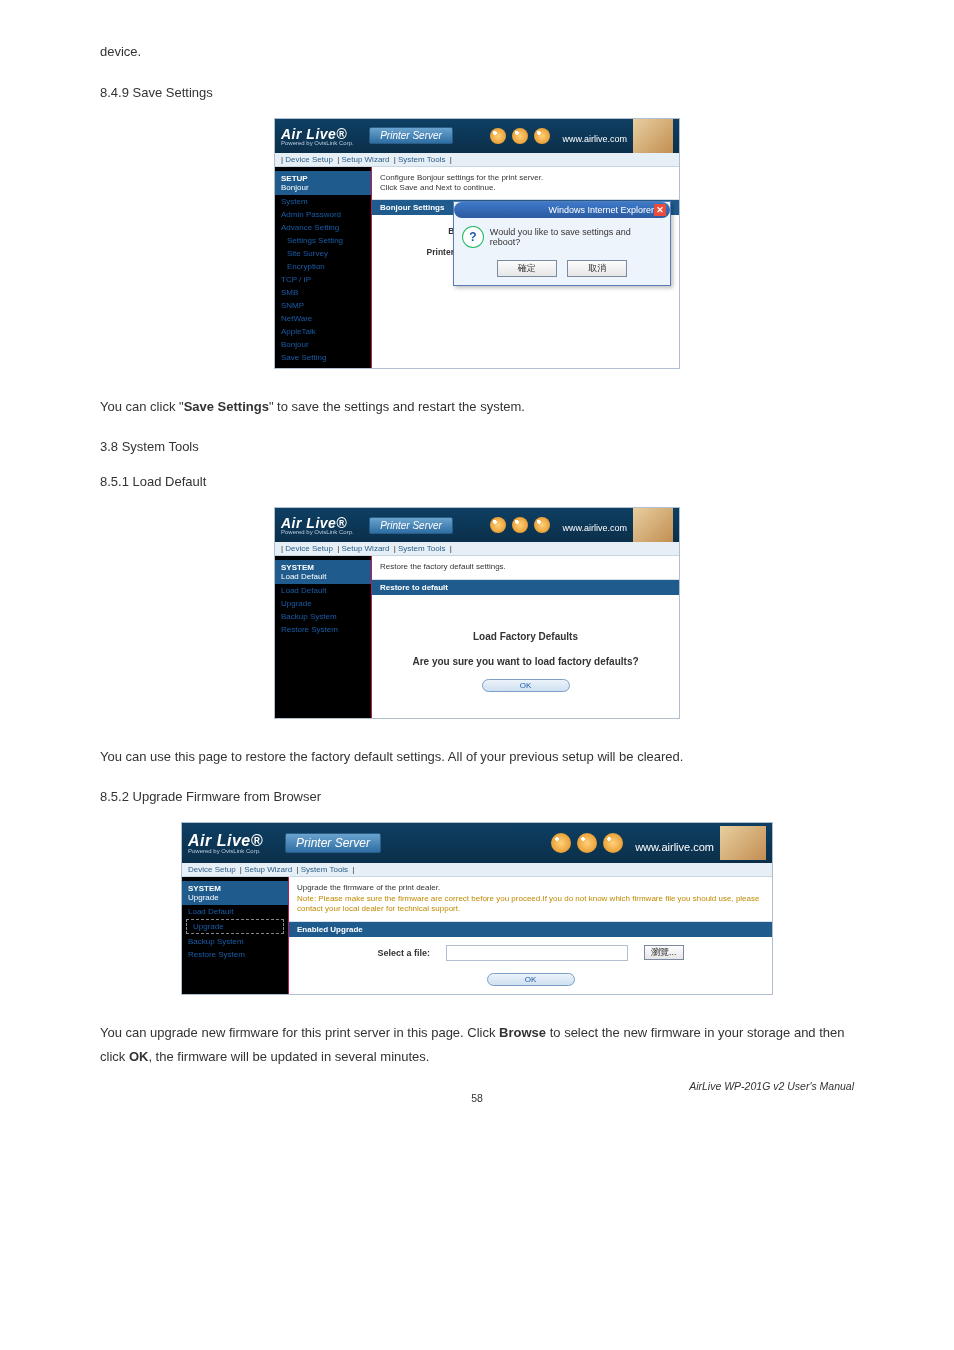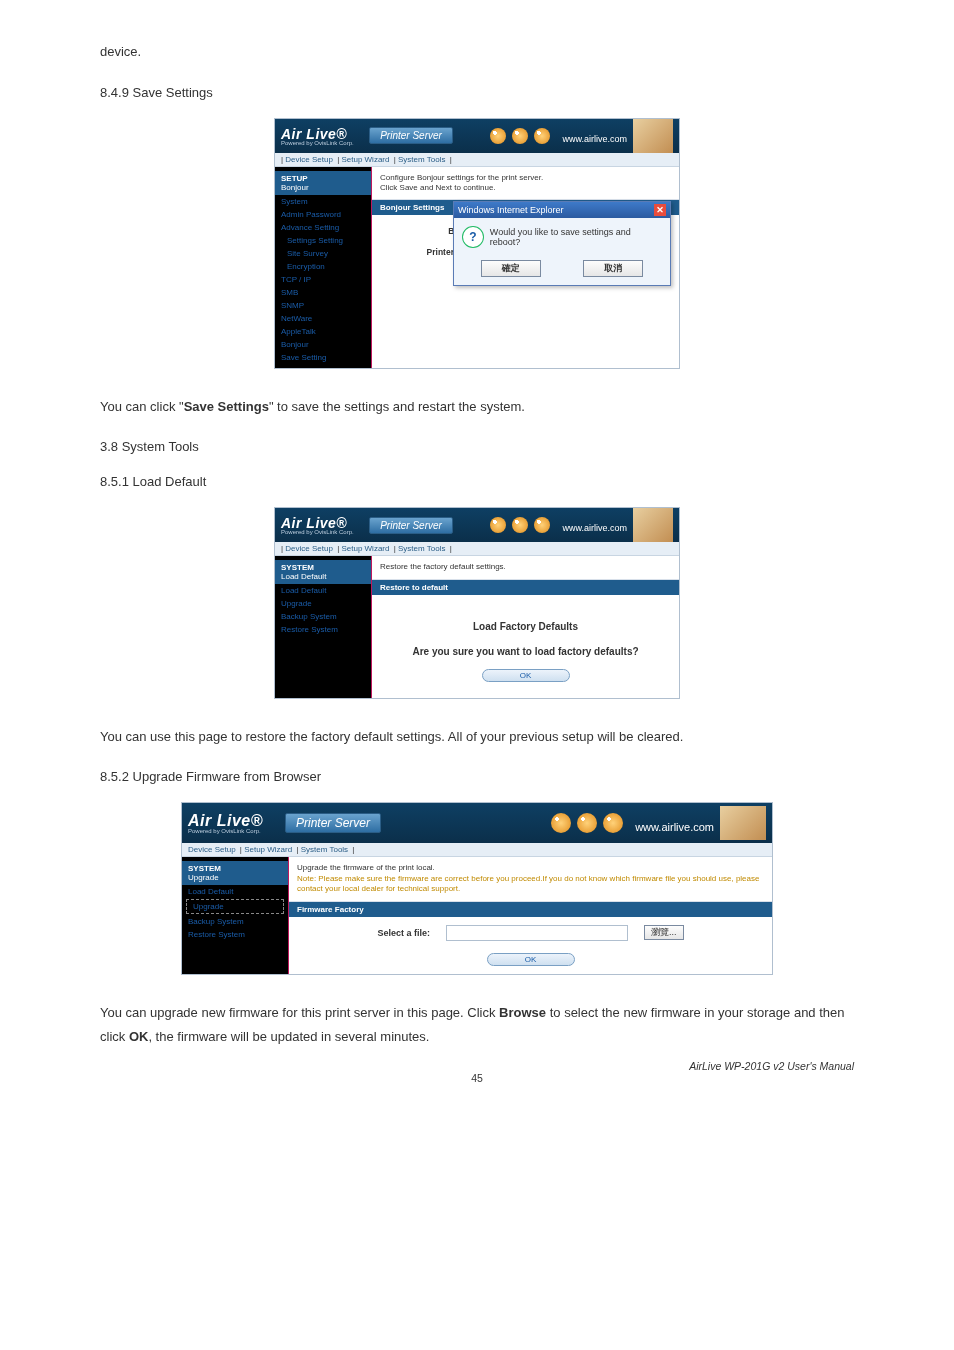--- a/index.html
+++ b/index.html
@@ -73,26 +73,26 @@
     background: linear-gradient(#ecf3fb,#cfe0f0);
     border:1px solid #7aa0c4; border-radius:9px; font-size:8px; color:#1a5ca8;
     padding:1px 8px;
   }
   .center { text-align:center; }
   .modal {
     position:absolute; right:8px; top:34px;
     width:216px; border:1px solid #5a7bb5; background:#eef4fb;
     box-shadow: 2px 2px 4px rgba(0,0,0,0.25); font-size:9px;
   }
-  .modal-title { background:linear-gradient(#3e7ac9,#2b5aa0); color:#fff; font-size:9px; padding:2px 4px; display:flex; justify-content:space-between; align-items:center;}
+  .modal-title { background:linear-gradient(#3e7ac9,#2b5aa0); color:#fff; font-size:9px; padding:2px 4px; display:flex; justify-content:flex-end; align-items:center;border-radius:8px;}
   .modal-close { width:12px; height:12px; background:#e84c3d; color:#fff; font-size:9px; display:inline-flex; align-items:center; justify-content:center; font-weight:bold;}
   .modal-body { padding:8px; display:flex; align-items:center; gap:6px;}
   .modal-qicon { width:20px; height:20px; border-radius:50%; background:#fff; border:1px solid #2b6; display:flex; align-items:center; justify-content:center; color:#1a5ca8; font-weight:bold; font-size:12px;}
   .modal-btns { text-align:center; padding:4px 0 8px; }
-  .sysbtn { display:inline-block; min-width:46px; border:1px solid #7a8aa0; background:linear-gradient(#fdfdfd,#e6e6e6); font-size:9px; padding:1px 6px; margin:0 20px;font-weight:bold;}
+  .sysbtn { display:inline-block; min-width:46px; border:1px solid #7a8aa0; background:linear-gradient(#fdfdfd,#e6e6e6); font-size:9px; padding:1px 6px; margin:0 4px;}
   .browse-btn { display:inline-block; border:1px solid #7a8aa0; background:linear-gradient(#fdfdfd,#e6e6e6); font-size:9px; padding:0 6px; }
   .footer { display:flex; justify-content:space-between; font-size:10.5px; font-style:italic; }
   .footer .right { font-style: italic; }
   .pgnum { font-style: normal; text-align:center; font-size:10.5px;}
   .rel { position:relative; }
 </style>
 </head>
 <body>
 
 <p class="body-text">device.</p>
@@ -217,21 +217,21 @@
           <span style="font-weight:normal;">Load Default</span>
         </span>
         <a>Load Default</a>
         <a>Upgrade</a>
         <a>Backup System</a>
         <a>Restore System</a>
       </div>
       <div class="ps-main">
         <div class="ps-desc">Restore the factory default settings.</div>
         <div class="ps-bar">Restore to default</div>
-        <div class="ps-content center" style="padding:16px 10px;">
+        <div class="ps-content center" style="padding:26px 10px;">
           <div style="font-weight:bold; font-size:10px; margin:10px 0 14px;">Load Factory Defaults</div>
           <div style="font-weight:bold; font-size:10px; margin-bottom:12px;">Are you sure you want to load factory defaults?</div>
           <span class="pill-btn">OK</span>
         </div>
       </div>
     </div>
   </div>
 </div>
 
 <p class="body-text">You can use this page to restore the factory default settings. All of your previous setup will be cleared.</p>
@@ -265,24 +265,24 @@
           <span>SYSTEM</span><br>
           <span style="font-weight:normal;">Upgrade</span>
         </span>
         <a>Load Default</a>
         <a style="border:1px dashed #888; margin:1px 4px;">Upgrade</a>
         <a>Backup System</a>
         <a>Restore System</a>
       </div>
       <div class="ps-main">
         <div class="ps-desc">
-          <span>Upgrade the firmware of the print local.</span><br>
+          <span>Upgrade the firmware of the print dealer.</span><br>
           <span style="color:#c08a00;">Note: Please make sure the firmware are correct before you proceed.If you do not know which firmware file you should use, please contact your local dealer for technical support.</span>
         </div>
-        <div class="ps-bar">Firmware Factory</div>
+        <div class="ps-bar">Enabled Upgrade</div>
         <div class="ps-content">
           <div class="row" style="justify-content:center; gap:16px;">
             <span style="font-weight:bold; font-size:9px;">Select a file:</span>
             <span style="display:inline-block;width:180px;height:14px;border:1px solid #b0bfcf;background:#fff;"></span>
             <span class="browse-btn">瀏覽...</span>
           </div>
           <div class="center" style="margin-top:12px;">
             <span class="pill-btn">OK</span>
           </div>
         </div>
@@ -292,13 +292,13 @@
 </div>
 
 <p class="body-text">
   <span>You can upgrade new firmware for this print server in this page. Click </span><b>Browse</b><span> to select the new firmware in your storage and then click </span><b>OK</b><span>, the firmware will be updated in several minutes.</span>
 </p>
 
 <div class="footer">
   <span></span>
   <span class="right">AirLive  WP-201G  v2  User's  Manual</span>
 </div>
-<div class="pgnum">45</div>
+<div class="pgnum">58</div>
 
 </body></html>

